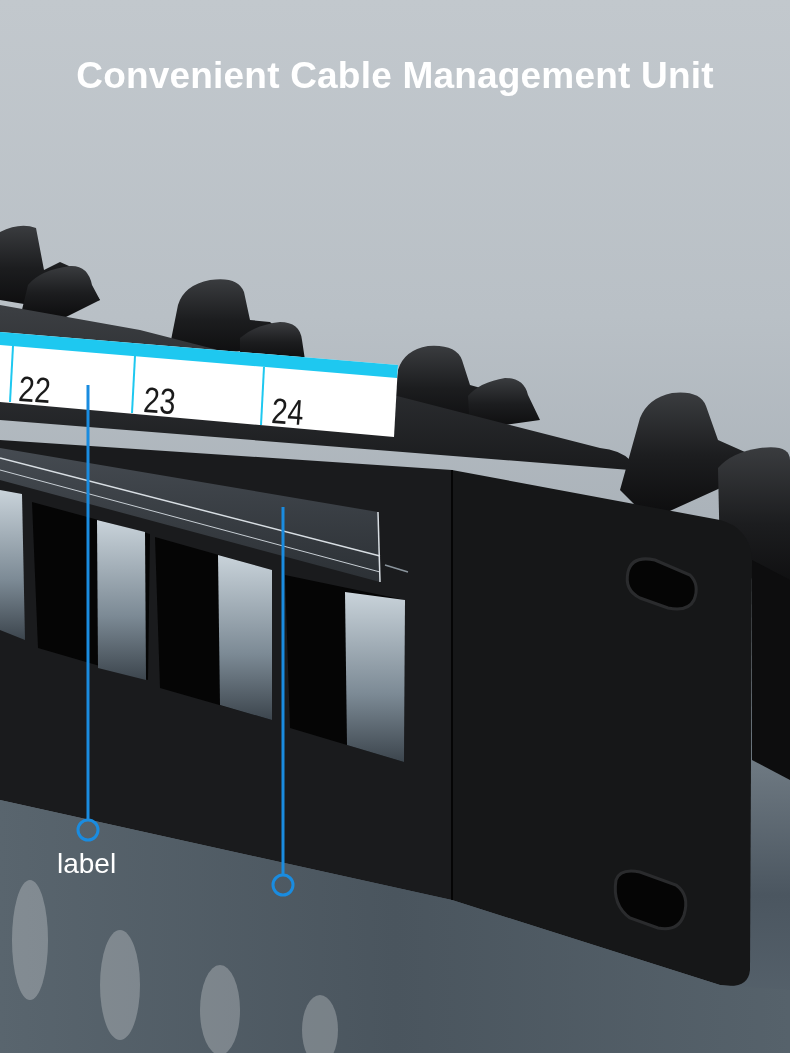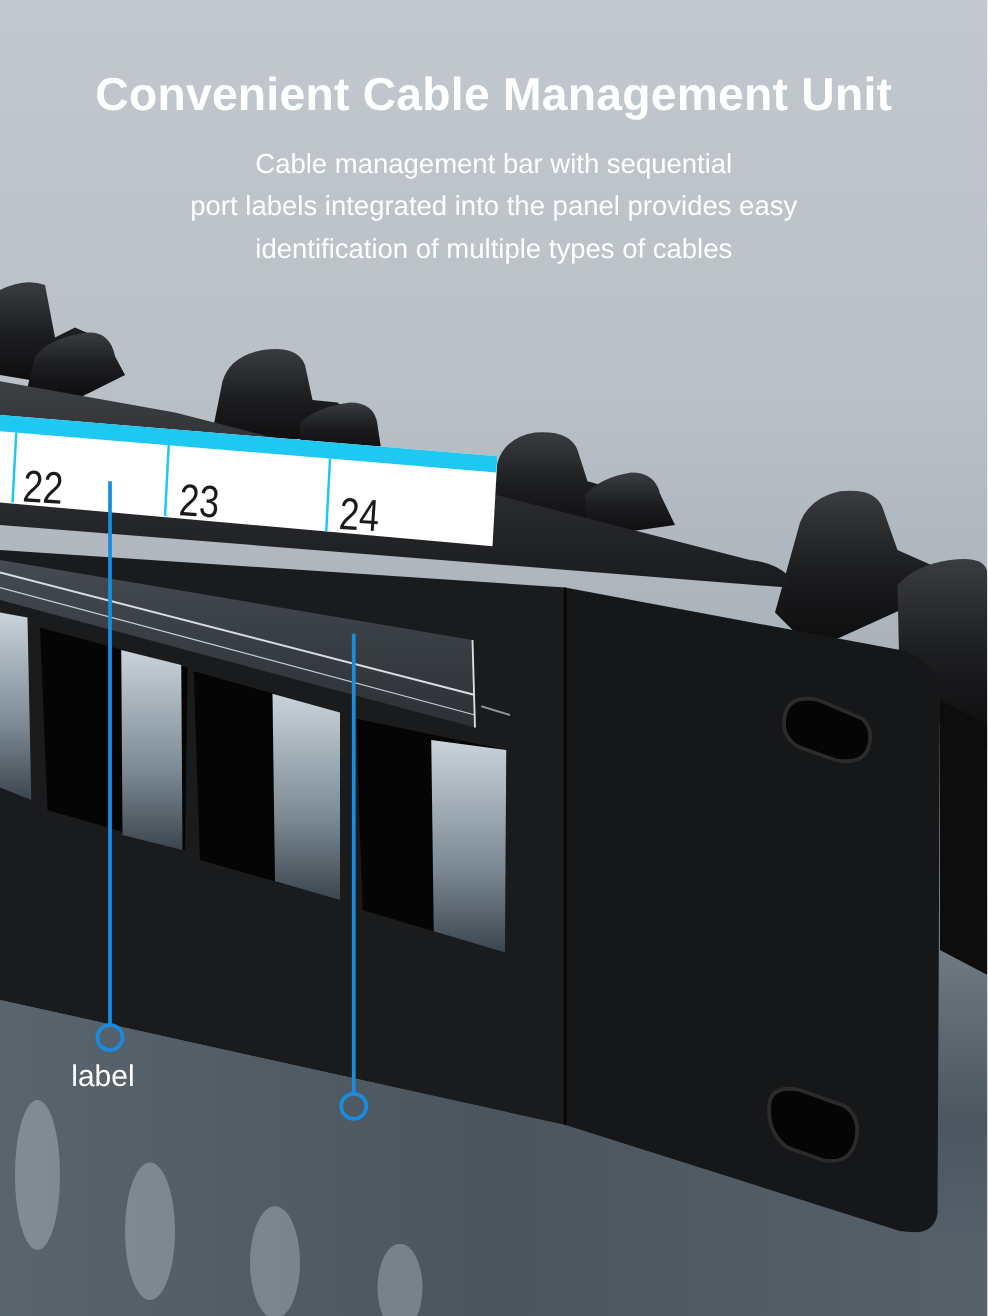--- a/index.html
+++ b/index.html
@@ -5,37 +5,32 @@
   html, body { margin:0; padding:0; }
   body { width:790px; height:1053px; overflow:hidden; font-family:"Liberation Sans", sans-serif; }
   .stage { position:relative; width:790px; height:1053px; overflow:hidden;
     background: linear-gradient(180deg, #c2c8cd 0%, #b9c0c6 30%, #aab2b9 50%, #6f7a83 72%, #4b5660 85%, #5a6670 100%); }
   .headline { position:absolute; left:0; width:790px; top:55px; text-align:center; color:#fff;
     font-weight:bold; font-size:37px; letter-spacing:0.2px; }
   .sub { position:absolute; left:0; width:790px; top:114px; text-align:center; color:#fff;
     font-size:22px; line-height:34px; }
   .sub div { white-space:nowrap; }
   svg.scene { position:absolute; left:0; top:0; }
-  .callout-text { position:absolute; color:#fff; font-size:24px; white-space:nowrap; }
+  .callout-text { position:absolute; color:#fff; font-size:28px; white-space:nowrap; }
   .label-text { left:57px; top:848px; }
   .cover-text { left:174px; top:900px; }
   .num { position:absolute; font-family:"Liberation Sans", sans-serif; font-size:36px; color:#1a1a1a;
     transform-origin:left top; }
 </style>
 </head>
 <body>
 
 <div class="stage">
 
   <div class="headline">Convenient Cable Management Unit</div>
-  <div class="sub">
-    <div>Cable management bar with sequential</div>
-    <div>port labels integrated into the panel provides easy</div>
-    <div>identification of multiple types of cables</div>
-  </div>
 
   <svg class="scene" width="790" height="1053" viewBox="0 0 790 1053">
     <defs>
       <linearGradient id="clipG" x1="0" y1="0" x2="0" y2="1">
         <stop offset="0" stop-color="#3a3c3f"></stop>
         <stop offset="0.5" stop-color="#1c1d1f"></stop>
         <stop offset="1" stop-color="#0c0c0d"></stop>
       </linearGradient>
       <linearGradient id="topG" x1="0" y1="0" x2="0" y2="1">
         <stop offset="0" stop-color="#3c3f43"></stop>

